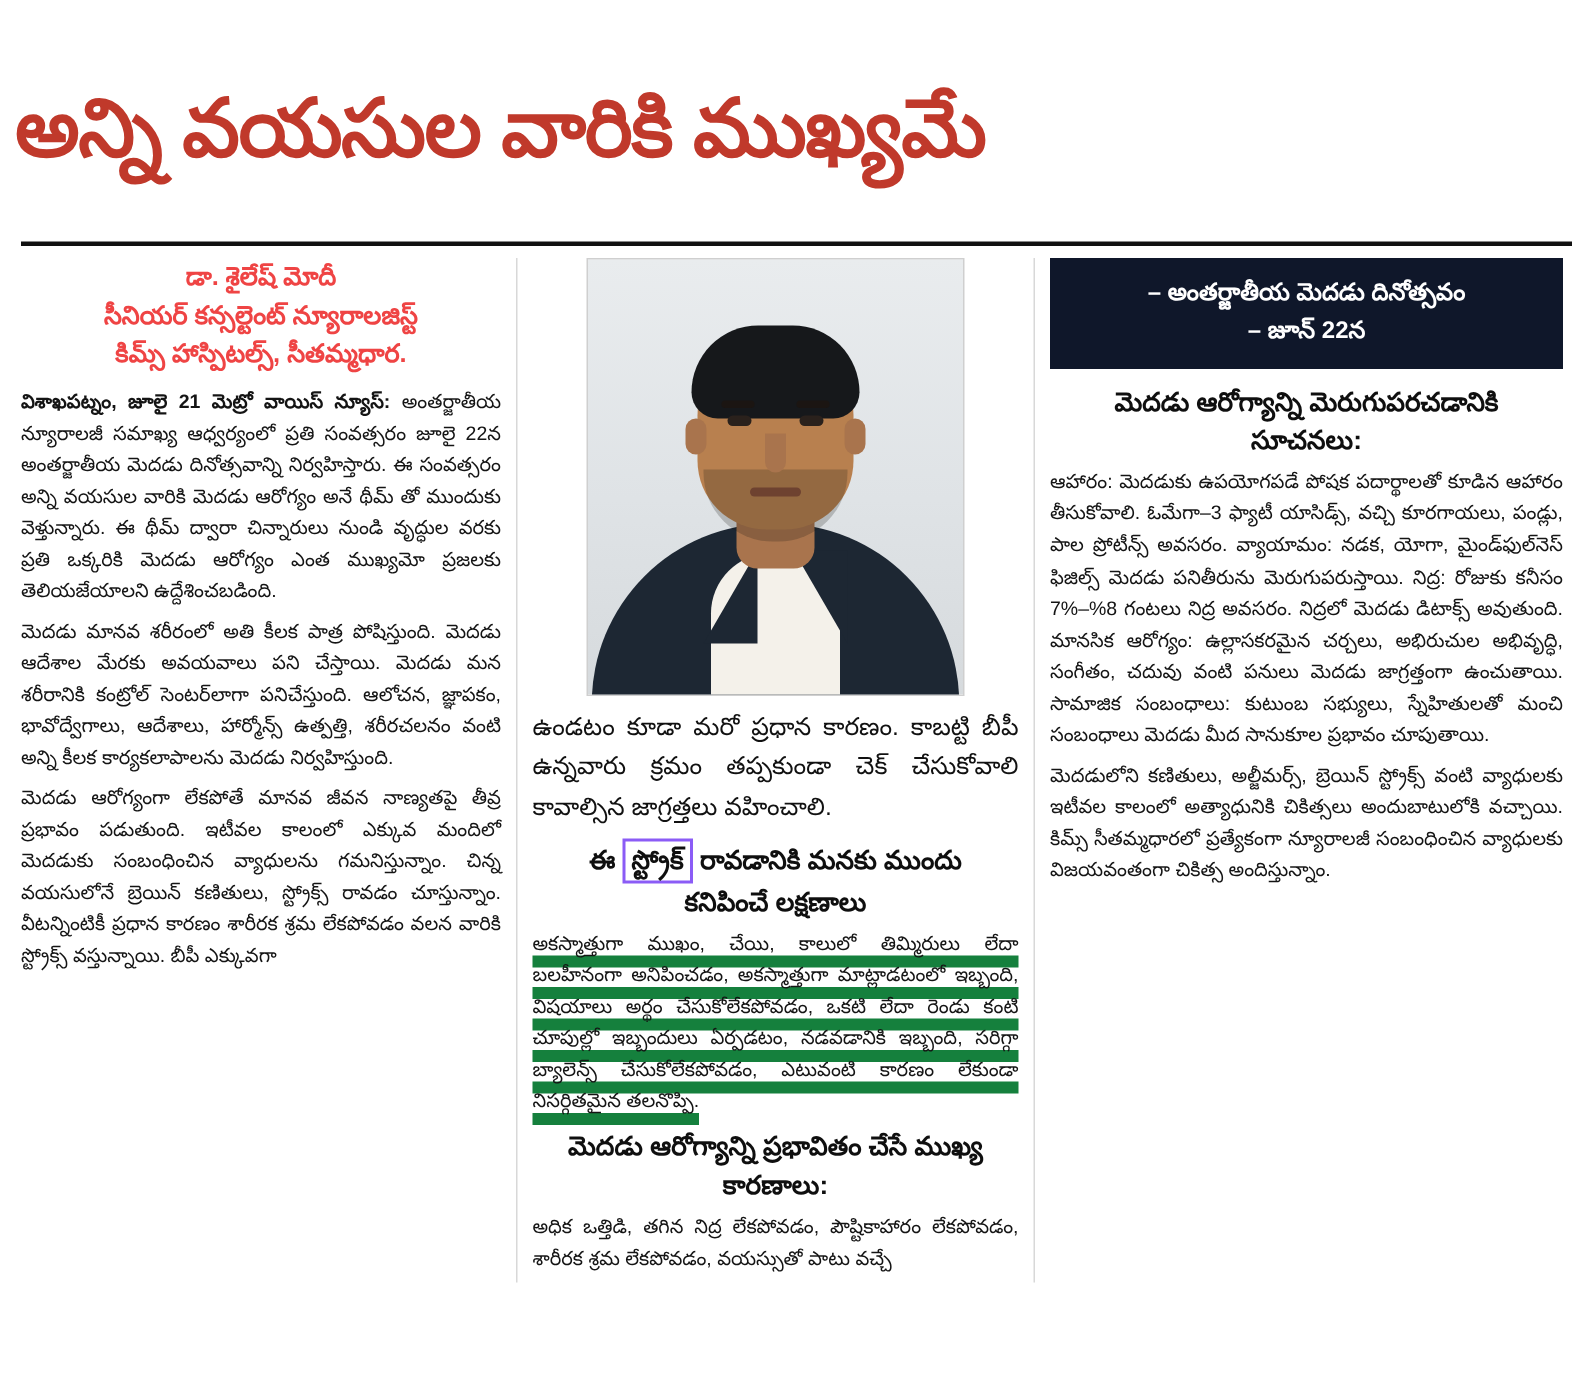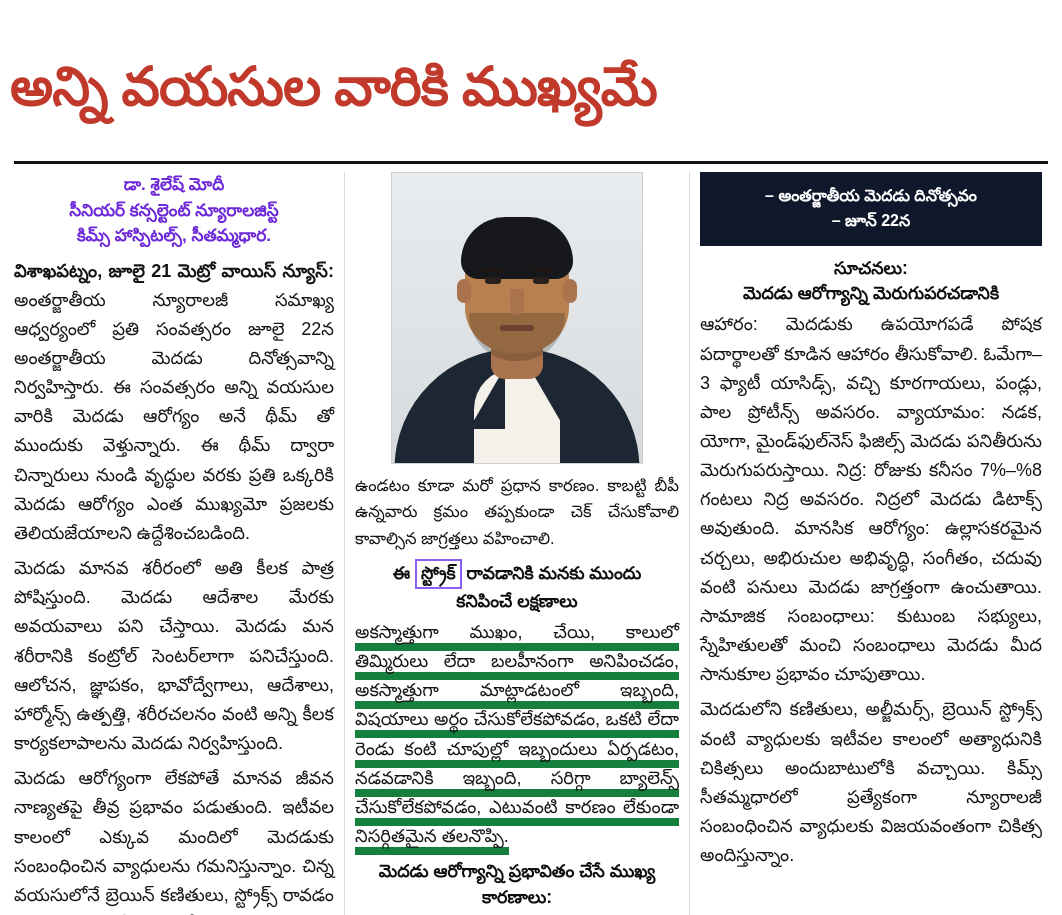--- a/index.html
+++ b/index.html
@@ -62,30 +62,30 @@
     border-right: 1px solid #d8d8d8;
   }
   .col-right {
     width: 352px;
     padding-left: 10px;
   }
 
   
   .byline {
     text-align: center;
-    color: #6d28d9;
+    color: #ef4444;
     font-weight: bold;
     font-size: 17px;
     line-height: 1.5;
     margin-bottom: 8px;
   }
 
   
   .body-text {
-    font-size: 18px;
+    font-size: 13px;
     line-height: 1.62;
     text-align: justify;
     text-justify: inter-word;
     color: #141414;
     margin: 0 0 6px 0;
   }
   .body-text .lead {
     font-weight: bold;
   }
 
@@ -328,22 +328,22 @@
     </div>
 
     <div class="col col-right">
       <div class="banner">
         <div>– అంతర్జాతీయ మెదడు దినోత్సవం</div>
         <div>– జూన్ 22న</div>
       </div>
 
 
       <div class="subhead">
+        <div>మెదడు ఆరోగ్యాన్ని మెరుగుపరచడానికి</div>
         <div>సూచనలు:</div>
-        <div>మెదడు ఆరోగ్యాన్ని మెరుగుపరచడానికి</div>
       </div>
 
       <p class="body-text">ఆహారం: మెదడుకు ఉపయోగపడే పోషక పదార్థాలతో కూడిన ఆహారం తీసుకోవాలి. ఓమేగా–3 ఫ్యాటీ యాసిడ్స్, వచ్చి కూరగాయలు, పండ్లు, పాల ప్రోటీన్స్ అవసరం. వ్యాయామం: నడక, యోగా, మైండ్‌ఫుల్‌నెస్ ఫిజిల్స్ మెదడు పనితీరును మెరుగుపరుస్తాయి. నిద్ర: రోజుకు కనీసం 7%–%8 గంటలు నిద్ర అవసరం. నిద్రలో మెదడు డిటాక్స్ అవుతుంది. మానసిక ఆరోగ్యం: ఉల్లాసకరమైన చర్చలు, అభిరుచుల అభివృద్ధి, సంగీతం, చదువు వంటి పనులు మెదడు జాగ్రత్తంగా ఉంచుతాయి. సామాజిక సంబంధాలు: కుటుంబ సభ్యులు, స్నేహితులతో మంచి సంబంధాలు మెదడు మీద సానుకూల ప్రభావం చూపుతాయి.</p>
       <p class="body-text">మెదడులోని కణితులు, అల్జీమర్స్, బ్రెయిన్ స్ట్రోక్స్ వంటి వ్యాధులకు ఇటీవల కాలంలో అత్యాధునికి చికిత్సలు అందుబాటులోకి వచ్చాయి. కిమ్స్ సీతమ్మధారలో ప్రత్యేకంగా న్యూరాలజీ సంబంధించిన వ్యాధులకు విజయవంతంగా చికిత్స అందిస్తున్నాం.</p>
     </div>
 
   </div>
 </div>
 
 </body></html>

